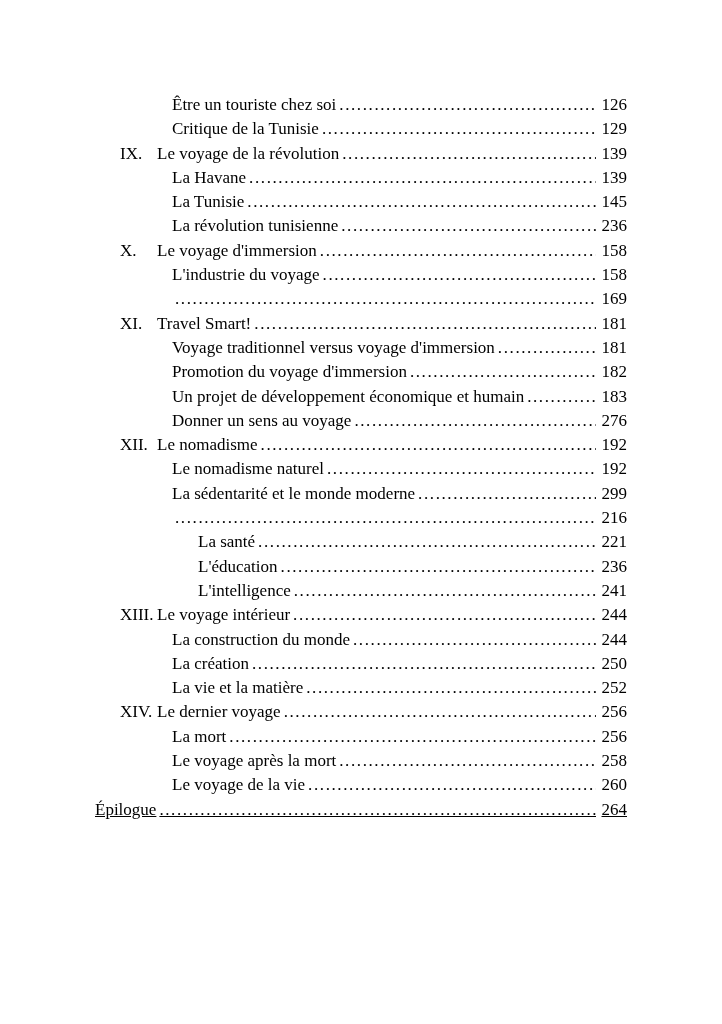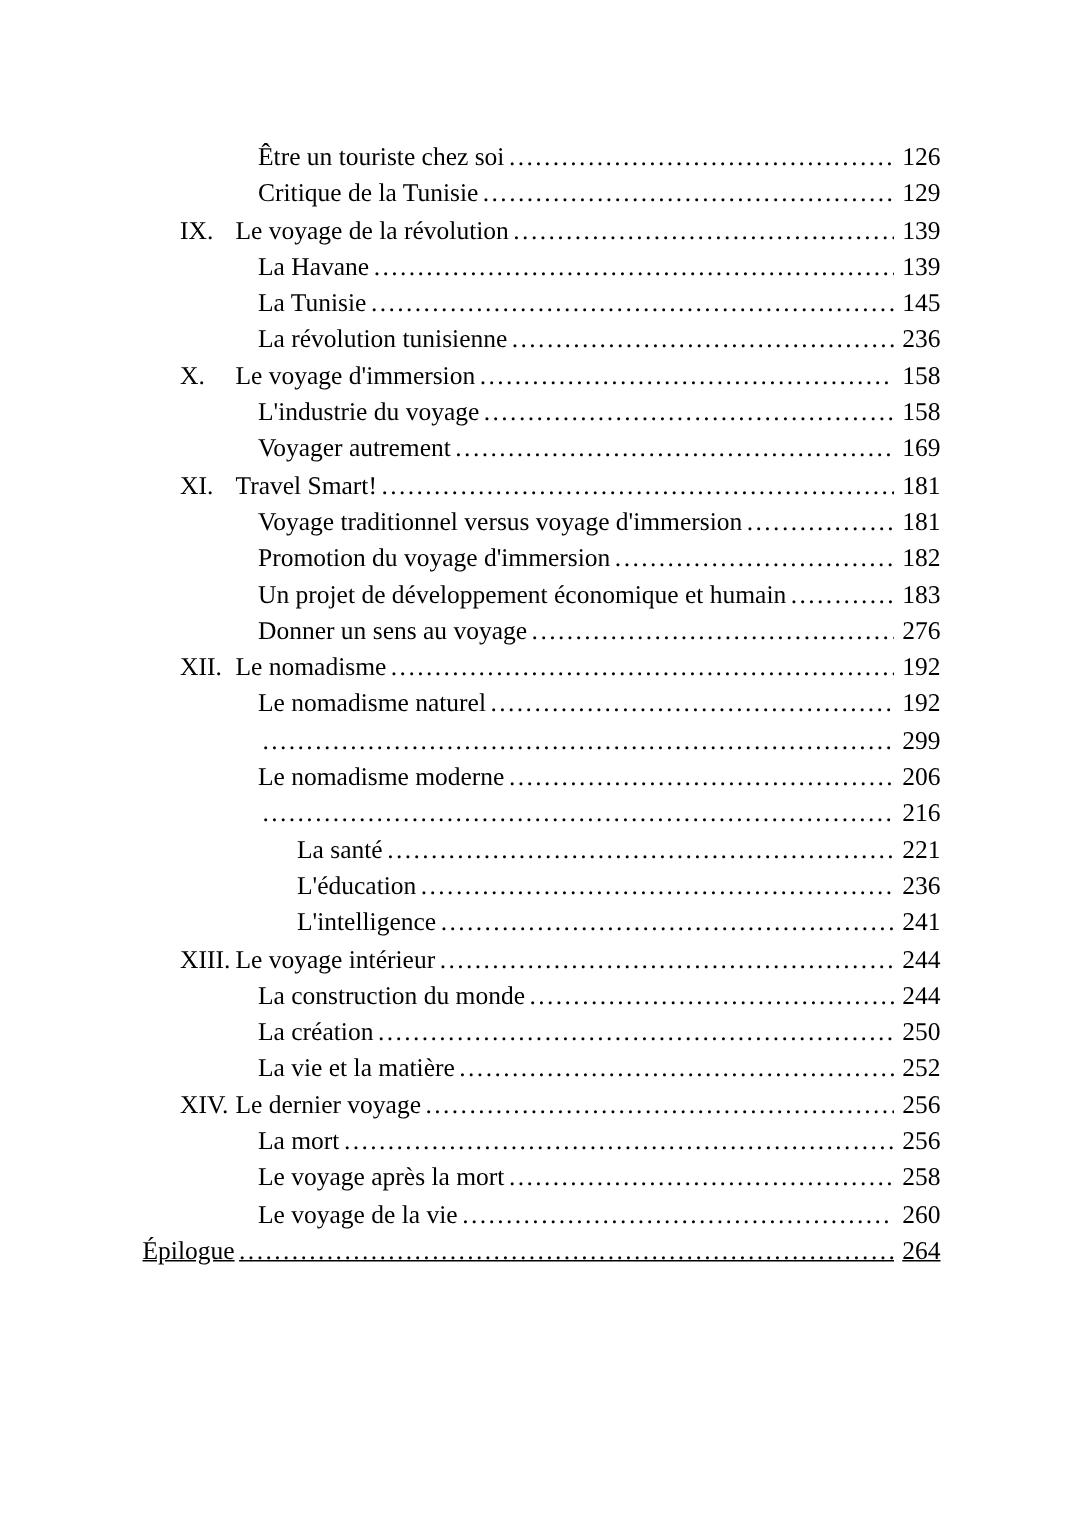--- a/index.html
+++ b/index.html
@@ -110,21 +110,20 @@
     <span class="pageno">158</span>
   </div>
       <div class="toc-row level-2">
 
     <span class="label">L'industrie du voyage</span>
     <span class="leader"></span>
     <span class="pageno">158</span>
   </div>
       <div class="toc-row level-2">
 
-    <span class="label">Voyager autrement</span>
     <span class="leader"></span>
     <span class="pageno">169</span>
   </div>
       <div class="toc-row level-1">
     <span class="numeral">XI.</span>
     <span class="label">Travel Smart!</span>
     <span class="leader"></span>
     <span class="pageno">181</span>
   </div>
       <div class="toc-row level-2">
@@ -158,28 +157,23 @@
     <span class="pageno">192</span>
   </div>
       <div class="toc-row level-2">
 
     <span class="label">Le nomadisme naturel</span>
     <span class="leader"></span>
     <span class="pageno">192</span>
   </div>
       <div class="toc-row level-2">
 
+    <span class="label">La sédentarité et le monde moderne</span>
     <span class="leader"></span>
     <span class="pageno">299</span>
-  </div>
-      <div class="toc-row level-2">
-
-    <span class="label">Le nomadisme moderne</span>
-    <span class="leader"></span>
-    <span class="pageno">206</span>
   </div>
       <div class="toc-row level-2">
 
     <span class="leader"></span>
     <span class="pageno">216</span>
   </div>
       <div class="toc-row level-3">
 
     <span class="label">La santé</span>
     <span class="leader"></span>

